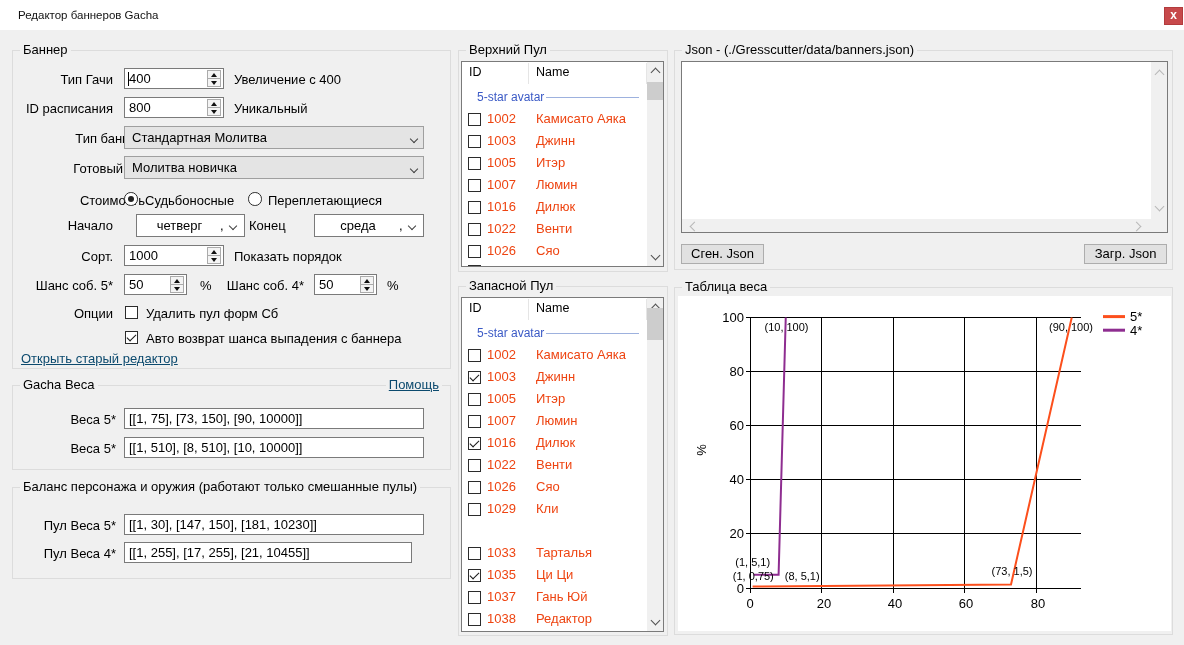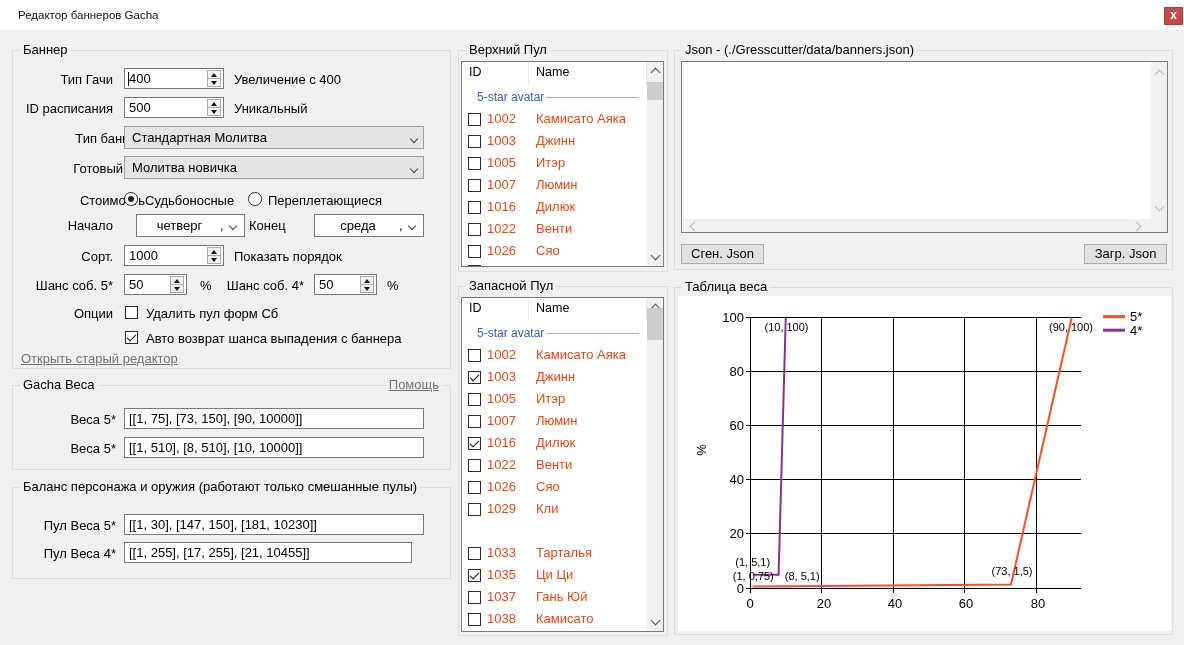--- a/index.html
+++ b/index.html
@@ -22,21 +22,21 @@
 .tri-dn{position:absolute;left:50%;top:2px;margin-left:-3.5px;width:0;height:0;border-left:3.5px solid transparent;border-right:3.5px solid transparent;border-top:4px solid #101010;}
 .ddl{position:absolute;background:#e4e4e4;border:1px solid #9f9f9f;box-sizing:border-box;}
 .ddl .v{position:absolute;left:7px;top:0;bottom:0;display:flex;align-items:center;}
 .ddw{position:absolute;background:#fff;border:1px solid #7a7a7a;box-sizing:border-box;}
 .chev{position:absolute;width:8px;height:8px;}
 .chev:after{content:"";position:absolute;left:1px;top:1px;width:5px;height:5px;border-right:1.4px solid #404040;border-bottom:1.4px solid #404040;transform:rotate(45deg);}
 .cb{position:absolute;width:13px;height:13px;background:#fff;border:1px solid #2b2b2b;box-sizing:border-box;}
 .cb.on:after{content:"";position:absolute;left:1.2px;top:2.2px;width:8.2px;height:4.2px;border-left:1.7px solid #1a1a1a;border-bottom:1.7px solid #1a1a1a;transform:rotate(-45deg);}
 .rb{position:absolute;width:13.5px;height:13.5px;background:#fff;border:1px solid #2b2b2b;border-radius:50%;box-sizing:border-box;}
 .rb.on:after{content:"";position:absolute;left:2.8px;top:2.8px;width:6px;height:6px;border-radius:50%;background:#222;}
-.link{color:#737373;text-decoration:underline;white-space:nowrap;}
+.link{color:#0c4a6e;text-decoration:underline;white-space:nowrap;}
 .btn{position:absolute;background:#e1e1e1;border:1px solid #adadad;box-sizing:border-box;text-align:center;}
 .lv{position:absolute;background:#fff;border:1px solid #7a7a7a;box-sizing:border-box;overflow:hidden;}
 .lvhead{position:absolute;left:0;top:0;height:23px;background:#fff;font-size:12.5px;}
 .colsep{position:absolute;top:1px;width:1px;height:21px;background:#e5e5e5;}
 .ggrp{position:absolute;color:#3b5ac6;font-size:12px;}
 .gline{position:absolute;height:1px;background:#9db1de;}
 .lrow{position:absolute;height:22px;line-height:22px;color:#ee4411;}
 .sbar{position:absolute;background:#f0f0f0;}
 .schev{position:absolute;width:10px;height:10px;}
 .schev:after{content:"";position:absolute;left:1.5px;width:6px;height:6px;border-right:1.6px solid #505050;border-bottom:1.6px solid #505050;}
@@ -67,21 +67,21 @@
       </div>
       <div class="sb dn">
         <span class="tri-dn"></span>
       </div>
     </div>
   </div>
 <div class="abs" style="left:234px;top:72px;">Увеличение с 400</div>
 
 <div class="rlab" style="left:0;top:101px;width:113px;">ID расписания</div>
 <div class="spin" style="left:124px;top:97px;width:100px;height:21px;">
-    <span class="v">500</span>
+    <span class="v">800</span>
   <div class="sbtns">
       <div class="sb up">
         <span class="tri-up"></span>
       </div>
       <div class="sb dn">
         <span class="tri-dn"></span>
       </div>
     </div>
   </div>
 <div class="abs" style="left:234px;top:101px;">Уникальный</div>
@@ -317,21 +317,21 @@
       <span class="abs" style="left:74px;">Ци Ци</span>
     </div>
   <div class="lrow" style="left:0;top:288px;width:185px;">
       <span class="cb" style="left:6px;top:5px;"></span>
       <span class="abs" style="left:25px;">1037</span>
       <span class="abs" style="left:74px;">Гань Юй</span>
     </div>
   <div class="lrow" style="left:0;top:310px;width:185px;">
       <span class="cb" style="left:6px;top:5px;"></span>
       <span class="abs" style="left:25px;">1038</span>
-      <span class="abs" style="left:74px;">Камисато</span>
+      <span class="abs" style="left:74px;">Редактор</span>
     </div>
   <div class="sbar" style="right:0;top:0;bottom:0;width:16px;">
     <span class="schev u" style="left:3px;top:4px;"></span>
     <div class="thumb" style="top:10px;height:32px;"></div>
     <span class="schev d" style="left:3px;bottom:4px;"></span>
   </div>
 </div>
 
 <div class="abs grp" style="left:674px;top:50px;width:499px;height:220px;">
   <span class="glbl">Json - (./Gresscutter/data/banners.json)</span>

